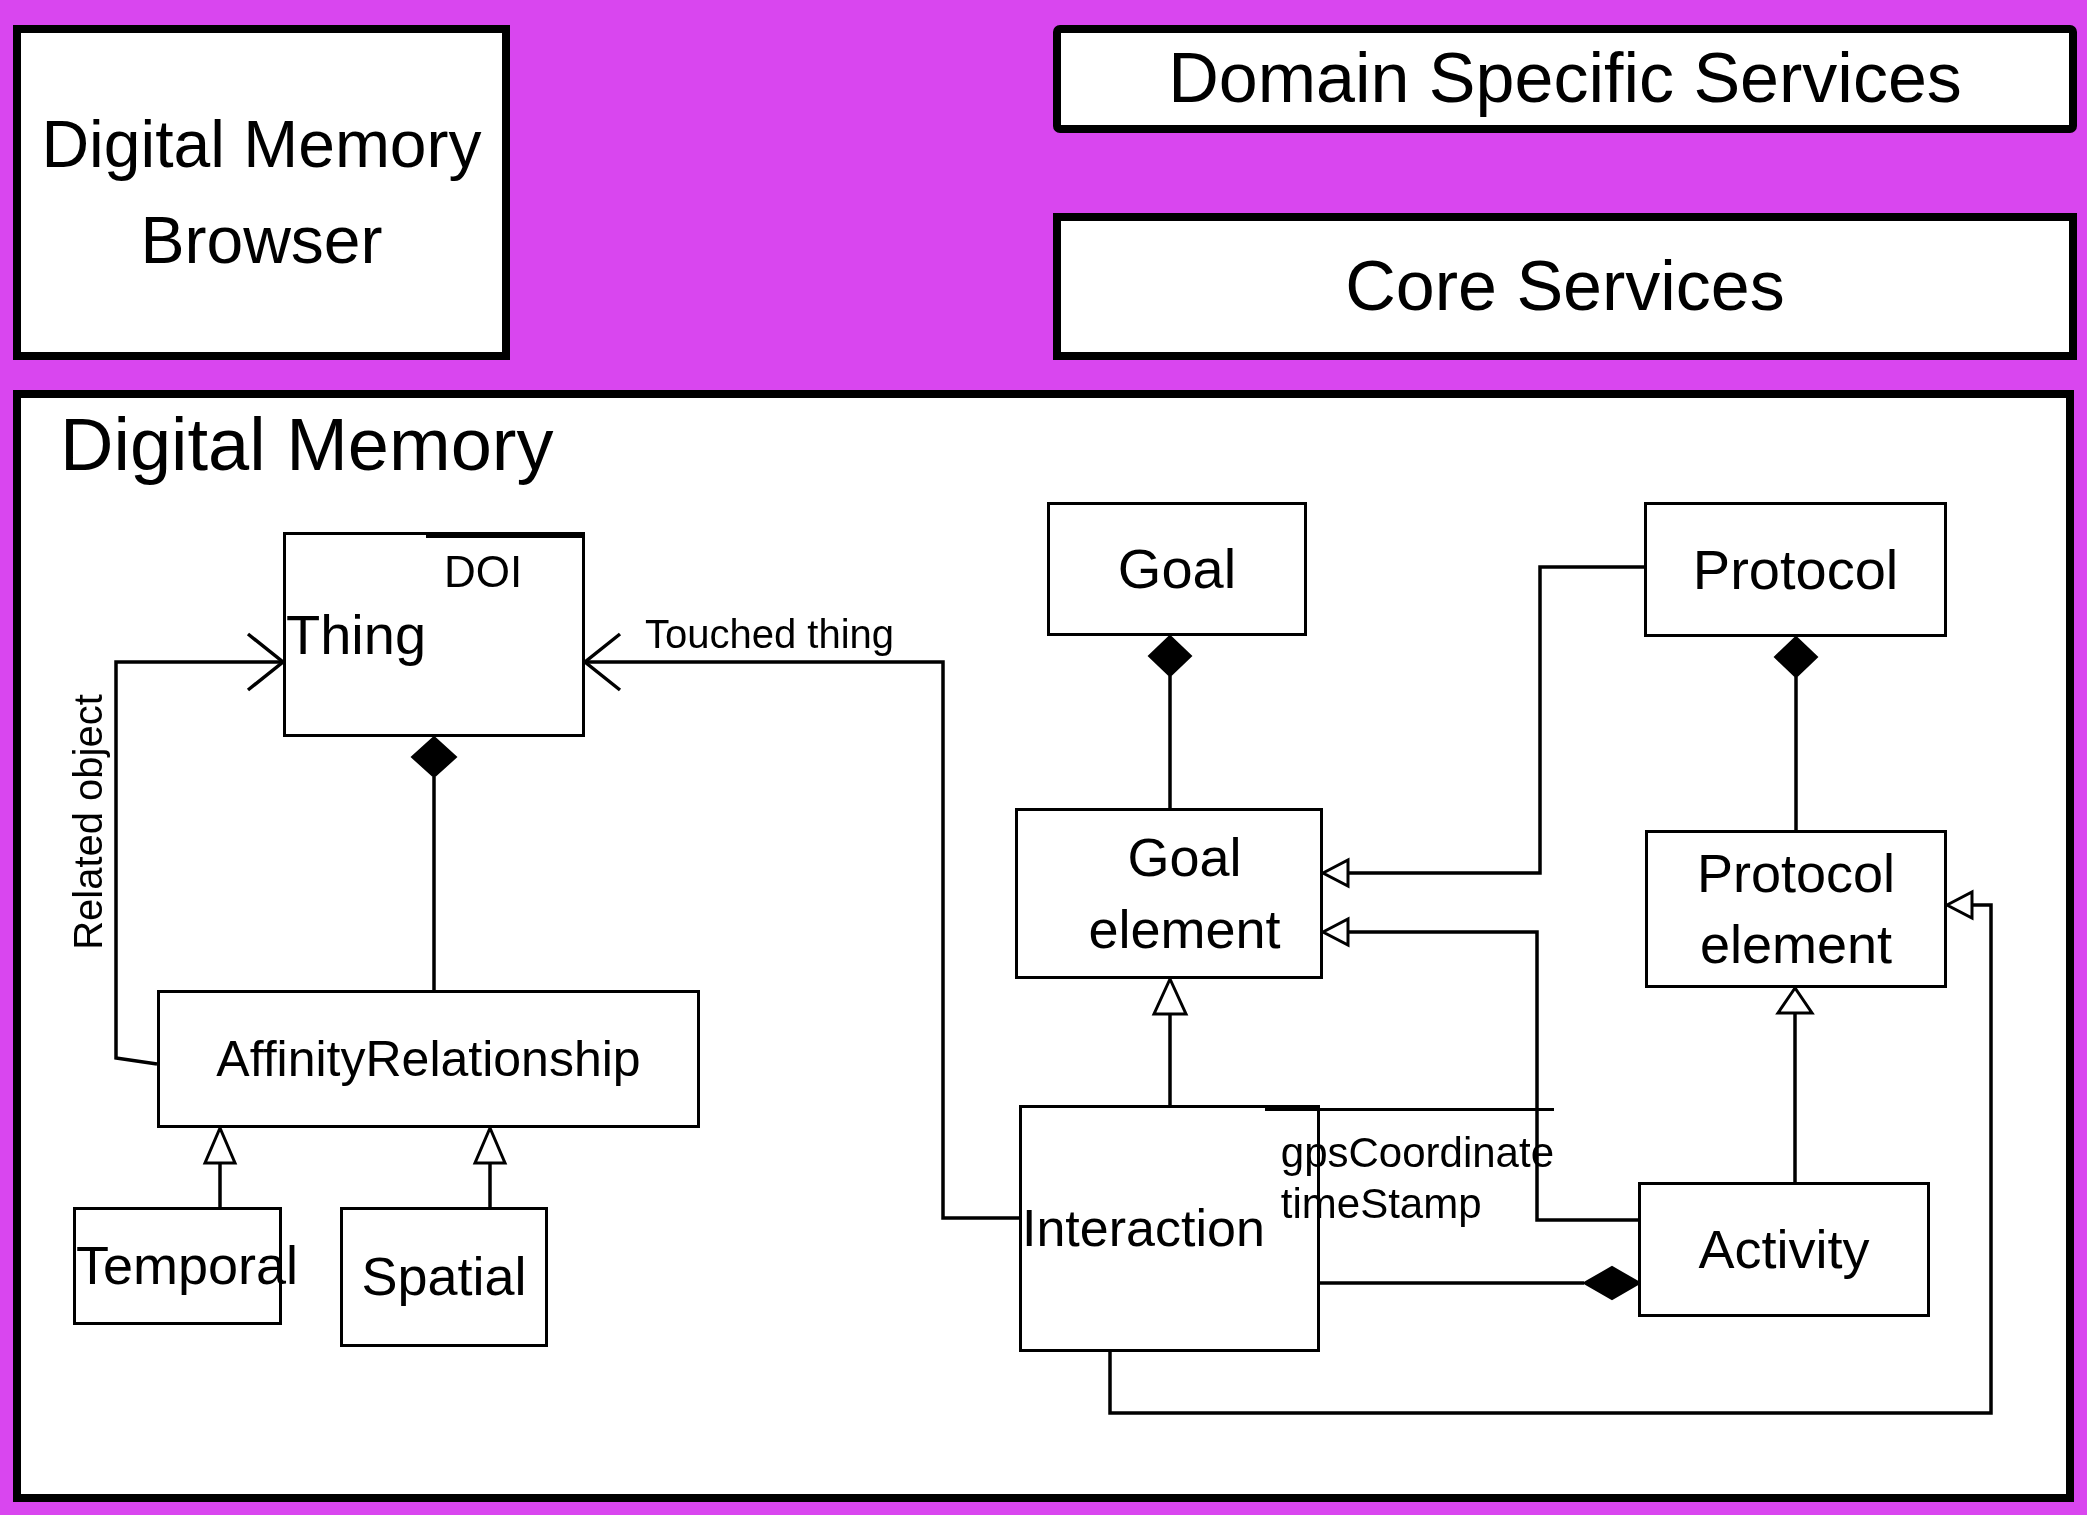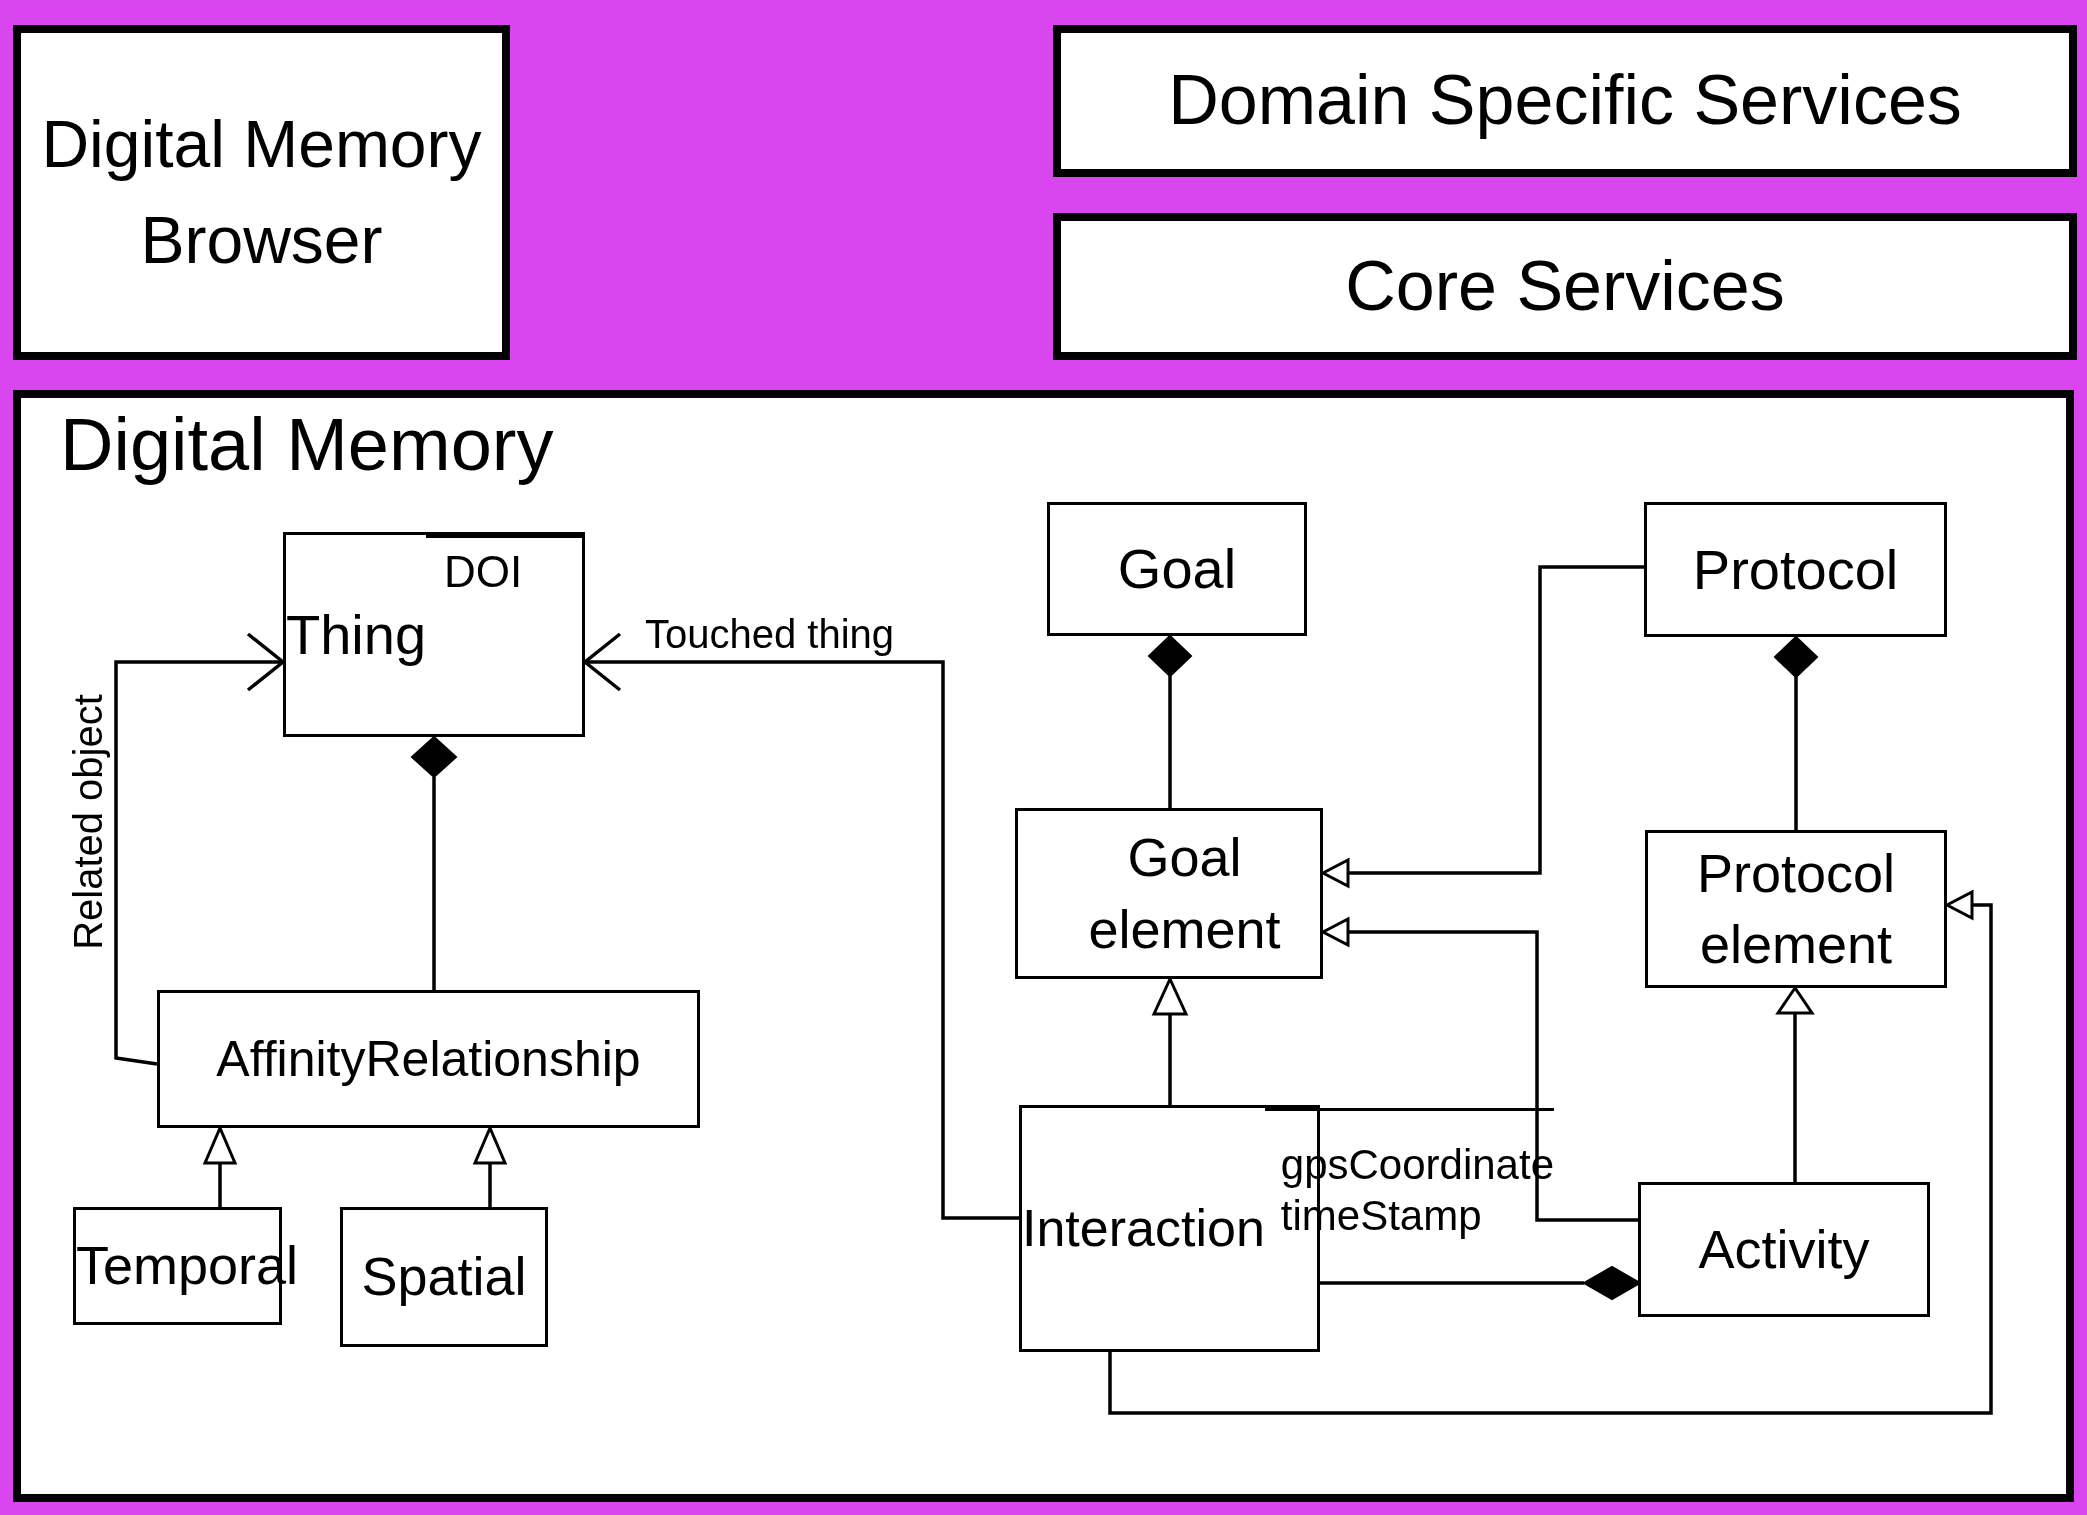--- a/index.html
+++ b/index.html
@@ -2,21 +2,21 @@
 <html><head>
 <meta charset="utf-8">
 <style>
   html,body{margin:0;padding:0;background:#fff;}
   #stage{position:relative;width:2087px;height:1515px;background:#d946ef;overflow:hidden;
          font-family:"Liberation Sans","DejaVu Sans",sans-serif;color:#000;}
   .panel{position:absolute;border:8px solid #000;background:#fff;display:flex;
          align-items:center;justify-content:center;text-align:center;box-sizing:border-box;}
   .panel-text{font-size:66px;line-height:1.45;}
   #panel-browser{left:13px;top:25px;width:497px;height:335px;}
-  #panel-domain{left:1053px;top:25px;width:1024px;height:152px;}
+  #panel-domain{left:1053px;top:25px;width:1024px;height:108px;border-radius:7px;}
   #panel-core{left:1053px;top:213px;width:1024px;height:147px;}
   #panel-domain .panel-text,#panel-core .panel-text{font-size:70px;}
   #panel-memory{position:absolute;left:13px;top:390px;width:2061px;height:1112px;
                 border:8px solid #000;background:#fff;box-sizing:border-box;}
   #memory-title{position:absolute;left:60px;top:402px;font-size:74px;}
   .uml{position:absolute;border:3px solid #000;background:#fff;box-sizing:border-box;
        display:flex;}
   .uml-title{flex:1;display:flex;align-items:center;justify-content:center;text-align:center;
              font-size:54px;line-height:1.32;}
   .uml-attrs{border-top:3px solid #000;}
@@ -30,21 +30,21 @@
   #cls-protocol{left:1644px;top:502px;width:303px;height:135px;}
   #cls-protocol .uml-title{font-size:56px;}
   #cls-goal-element{left:1015px;top:808px;width:308px;height:171px;padding-left:31px;}
   #cls-protocol-element{left:1645px;top:830px;width:302px;height:158px;}
   #cls-affinity{left:157px;top:990px;width:543px;height:138px;}
   #cls-affinity .uml-title{font-size:50px;}
   #cls-temporal{left:73px;top:1207px;width:209px;height:118px;}
   #cls-spatial{left:340px;top:1207px;width:208px;height:140px;}
   #cls-interaction{left:1019px;top:1105px;width:301px;height:247px;}
   #cls-interaction .uml-title{font-size:52px;flex:0 0 110px;}
-  #cls-interaction .uml-attrs{flex:1;padding:28px 0 0 16px;}
+  #cls-interaction .uml-attrs{flex:1;padding:16px 0 0 16px;}
   #cls-interaction .uml-attr{font-size:42px;line-height:1.22;}
   #cls-activity{left:1638px;top:1182px;width:292px;height:135px;}
   
   #lbl-touched{position:absolute;left:645px;top:612px;font-size:40px;white-space:nowrap;}
   #lbl-related{position:absolute;left:88px;top:822px;font-size:40px;white-space:nowrap;
                transform:translate(-50%,-50%) rotate(-90deg);}
   #edges{position:absolute;left:0;top:0;width:2087px;height:1515px;pointer-events:none;}
   #edges path,#edges polyline{stroke:#000;stroke-width:3.5;fill:none;}
   #edges polygon.diamond{fill:#000;stroke:#000;stroke-width:2;}
   #edges polygon.tri{fill:#fff;stroke:#000;stroke-width:3;}

